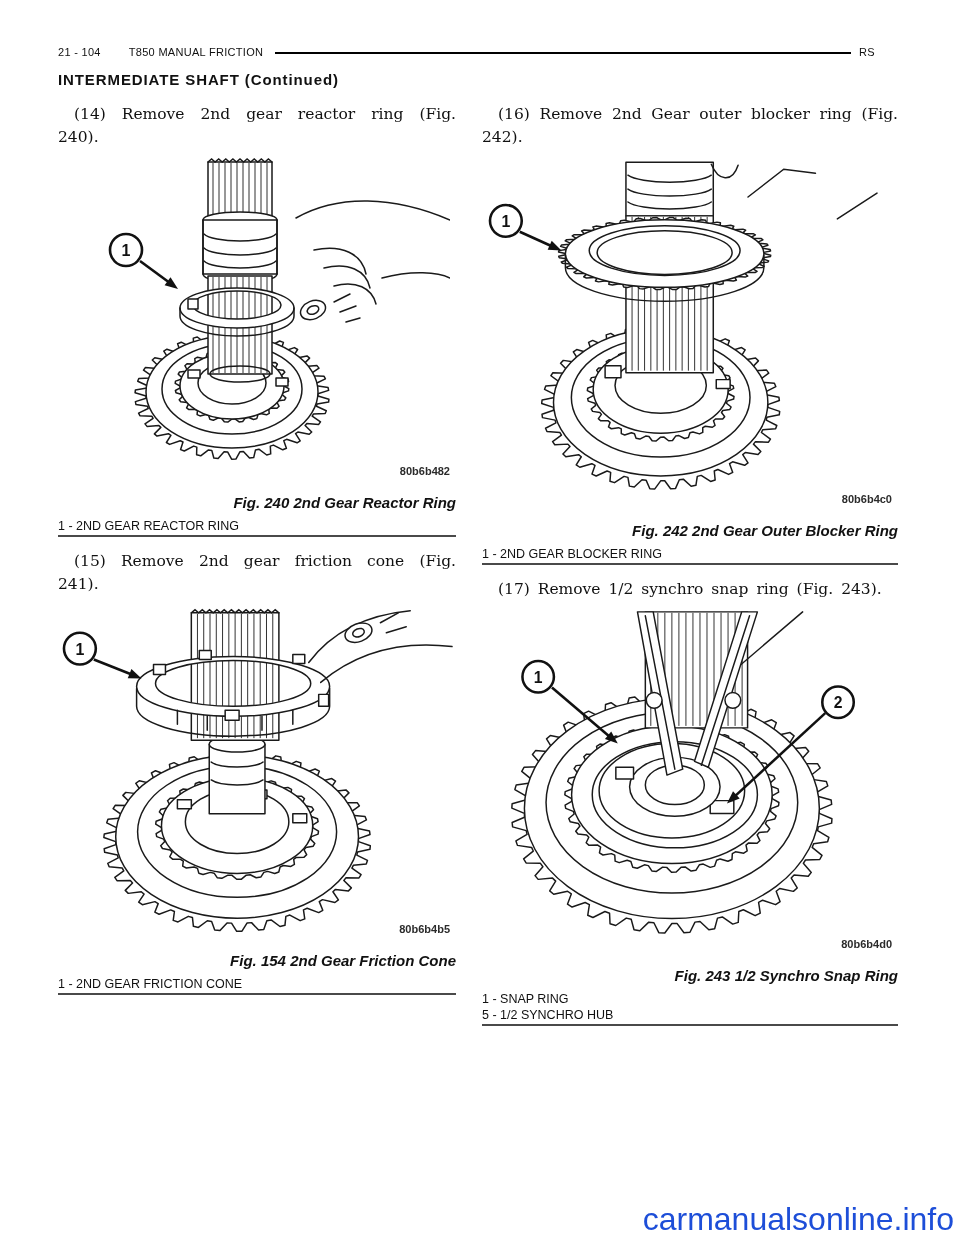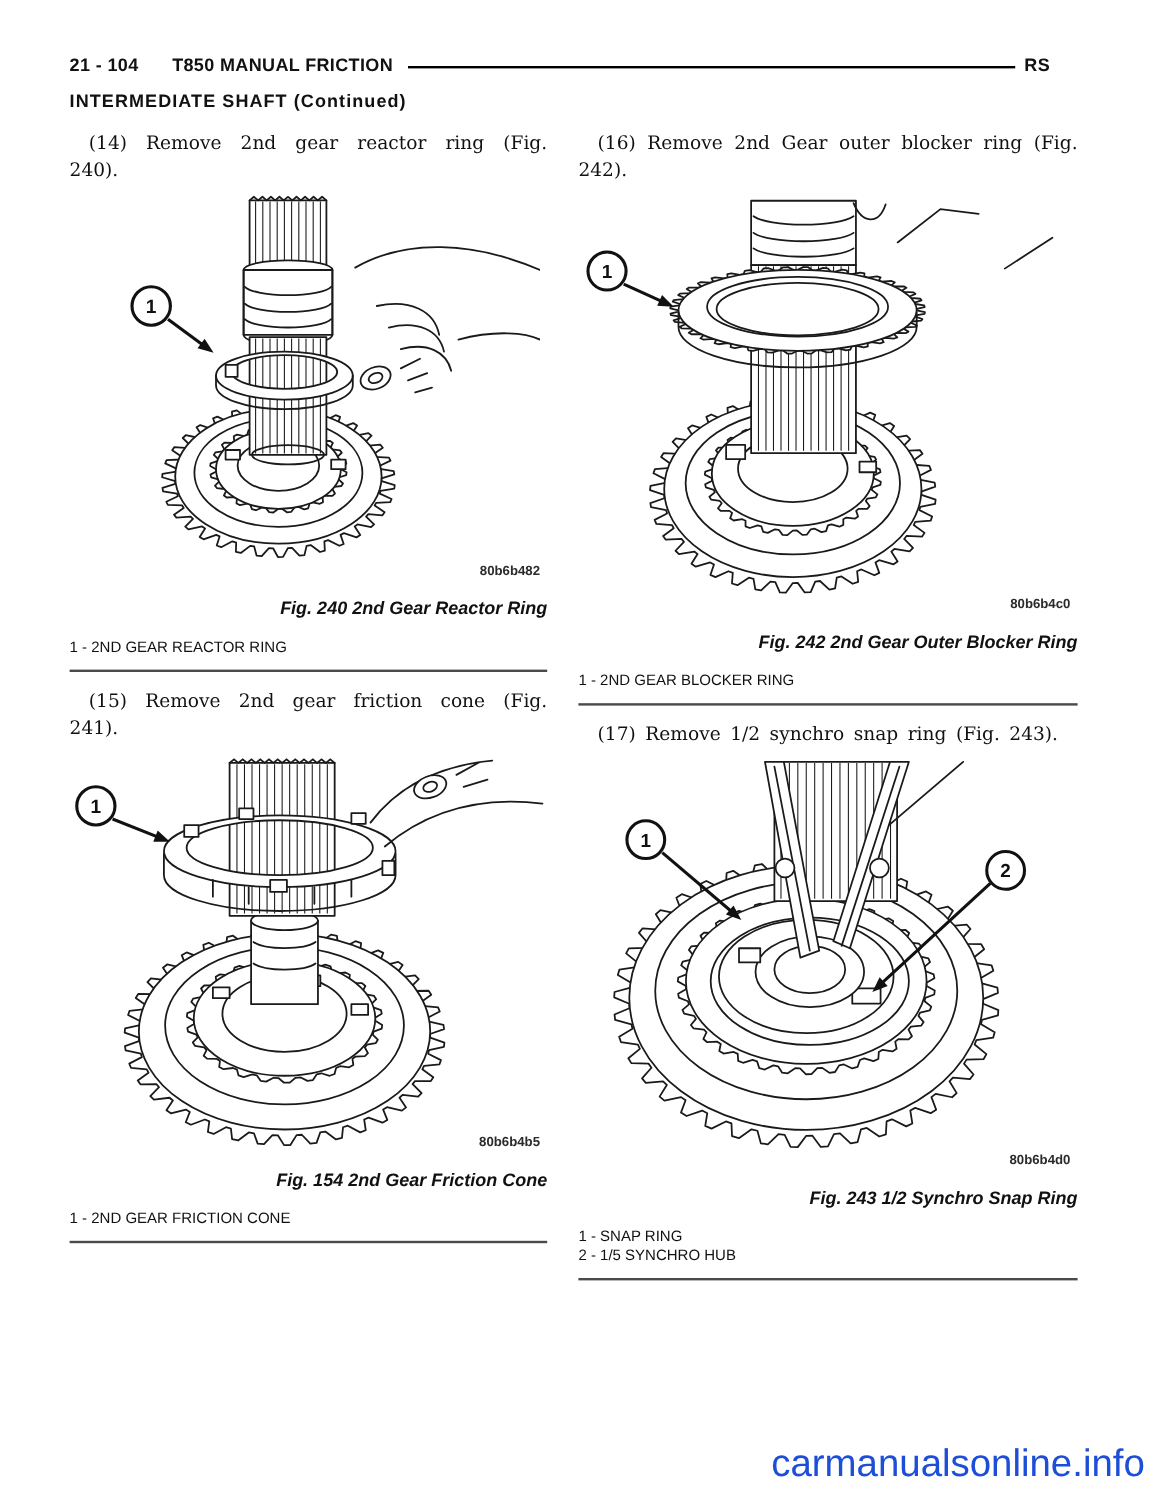--- a/index.html
+++ b/index.html
@@ -1,31 +1,31 @@
 <!DOCTYPE html>
 <html><head>
 <meta charset="utf-8">
 <style>
   html,body{margin:0;padding:0;background:#e8e8e8;}
   .page{position:relative;width:960px;height:1242px;background:#fff;margin:0 auto;
         box-sizing:border-box;padding:46px 85px 0 58px;overflow:hidden;
         font-family:"Liberation Sans",sans-serif;color:#111;}
-  .hdr{display:flex;align-items:center;font-weight:bold;font-size:15px;letter-spacing:.3px;text-align:center;}
+  .hdr{display:flex;align-items:center;font-weight:normal;font-size:11px;letter-spacing:.3px;text-align:center;}
   .hnum{white-space:pre;}
   .hgap{width:28px;}
   .hline{flex:1;border-top:2px solid #000;margin:2px 8px 0 12px;}
   .section{font-weight:bold;font-size:15px;letter-spacing:.9px;margin-top:13px;}
   .cols{display:grid;grid-template-columns:1fr 1fr;column-gap:26px;margin-top:2px;}
   .step{font-family:"DejaVu Serif",serif;font-size:15.5px;line-height:1.5;
         text-align:justify;text-indent:16px;word-spacing:3px;margin:13px 0 8px;}
   .fig{position:relative;margin-top:4px;}
   .fig svg{display:block;}
   .figcode{position:absolute;right:6px;bottom:3px;font-size:11px;font-weight:bold;color:#2b2b2b;padding-left:38px;}
   .figcap{text-align:right;font-style:italic;font-weight:bold;font-size:15px;margin:14px 0 8px;}
-  .legend{font-size:12.5px;border-bottom:2px solid #4a4a4a;padding-bottom:10px;margin-top:16px;}
+  .legend{font-size:12.5px;border-bottom:2px solid #4a4a4a;}
   .legend div{margin:2px 0;}
   .wm{position:absolute;right:6px;bottom:4px;font-size:32px;color:#1d4ed8;}
   
   .wh{fill:#fff;stroke:#1a1a1a;stroke-width:1.5;stroke-linejoin:round;}
   .ln{fill:none;stroke:#1a1a1a;stroke-width:1.5;stroke-linecap:round;}
   .hat line{stroke:#1a1a1a;stroke-width:.9;}
   .cal{fill:#fff;stroke:#111;stroke-width:2.6;}
   text.cnum{fill:#111;stroke:none;font:bold 16px "Liberation Sans",sans-serif;text-anchor:middle;}
 </style>
 </head>
@@ -333,19 +333,19 @@
               </g>
             <circle class="cal" cx="354" cy="92" r="16"></circle>
             <text class="cnum" x="354" y="98">2</text>
           </g>
         </svg>
         <span class="figcode">80b6b4d0</span>
       </div>
       <div class="figcap">Fig. 243 1/2 Synchro Snap Ring</div>
       <div class="legend">
         <div>1 - SNAP RING</div>
-        <div>2 - 1/5 SYNCHRO HUB</div>
+        <div>5 - 1/2 SYNCHRO HUB</div>
       </div>
     </div>
   </div>
 
   <div class="wm">carmanualsonline.info</div>
 </div>
 
 </body></html>

